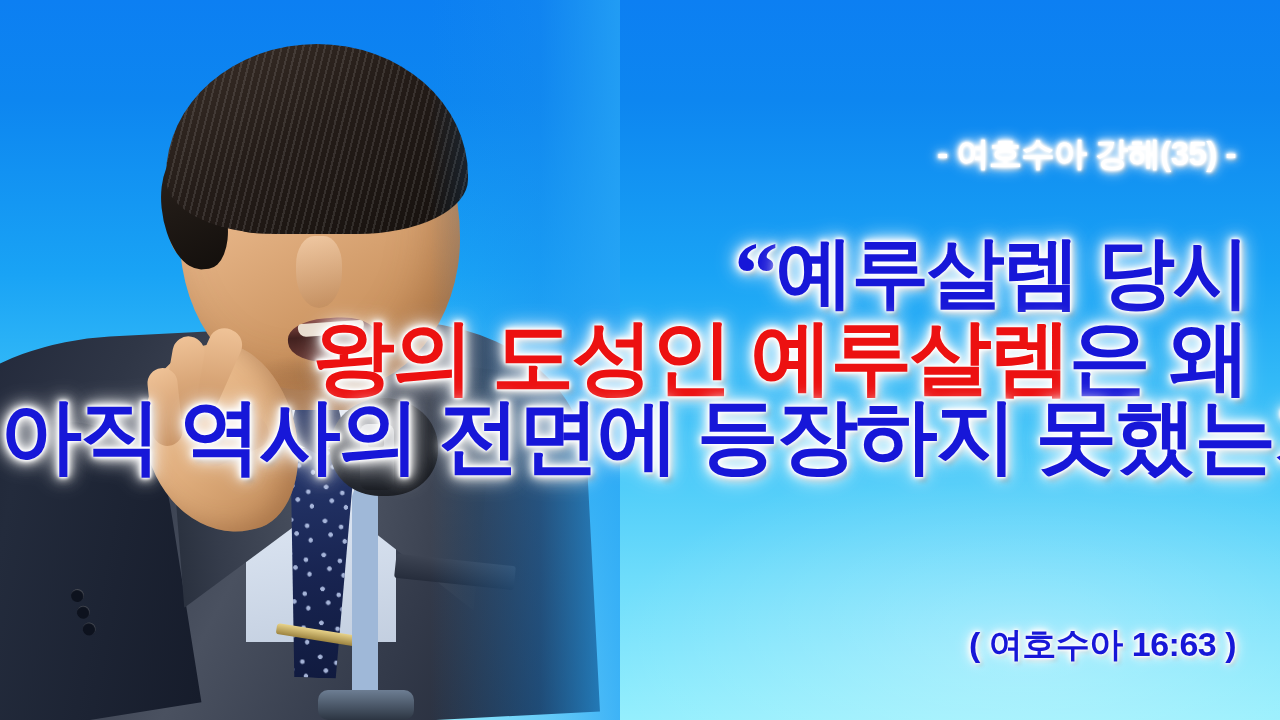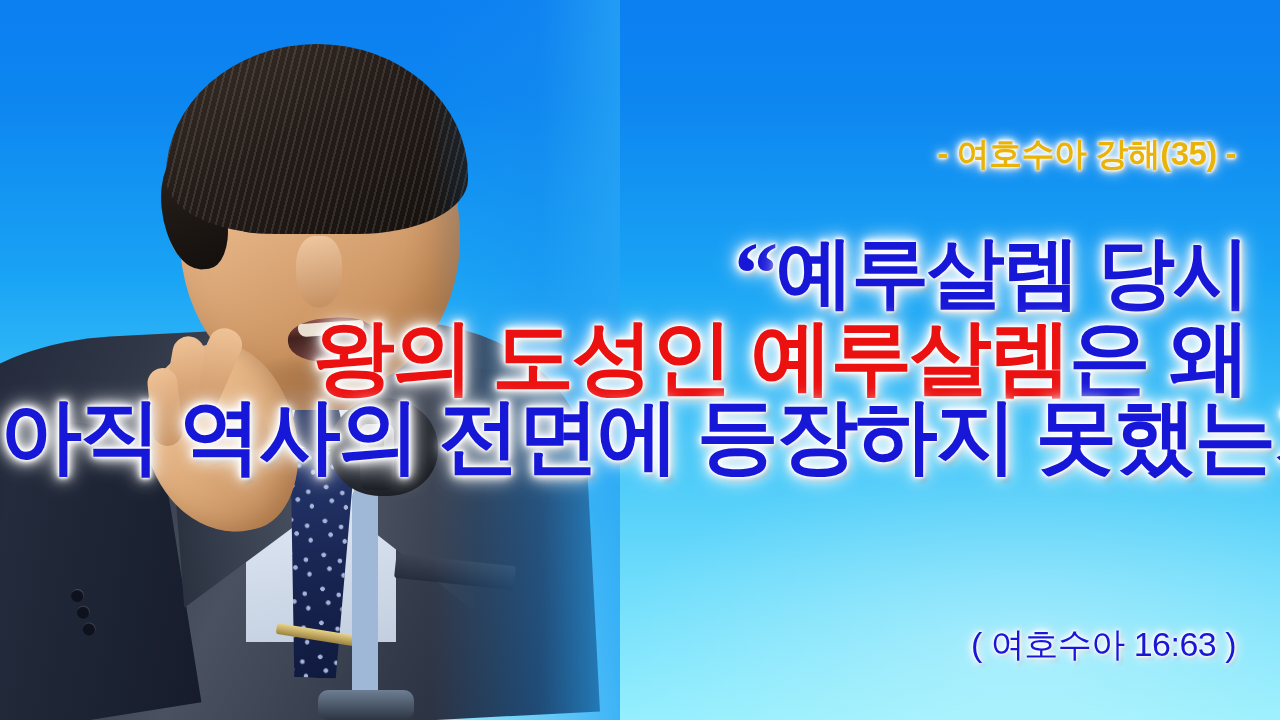--- a/index.html
+++ b/index.html
@@ -263,21 +263,21 @@
   .overlay > * { pointer-events: auto; }
 
   .eyebrow {
     position: absolute;
     left: 0; right: 44px;
     top: 132px;
     text-align: right;
     font-size: 33px;
     font-weight: 700;
     letter-spacing: -0.5px;
-    color: #eab308;
+    color: #ffffff;
     text-shadow:
       0 0 3px #fff, 0 0 3px #fff, 0 0 6px #fff, 0 0 6px #fff,
       0 0 11px #fff, 0 0 16px #fff, 2px 2px 4px rgba(0,0,0,.30);
   }
 
   .headline {
     position: absolute;
     left: 0; right: 32px;
     top: 228px;
     text-align: right;
@@ -309,21 +309,21 @@
     font-size: 88px;
     vertical-align: -4px;
   }
 
   .reference {
     position: absolute;
     left: 0; right: 44px;
     top: 622px;
     text-align: right;
     font-size: 34px;
-    font-weight: 400;
+    font-weight: 700;
     letter-spacing: -0.5px;
     color: #1717d8;
     text-shadow:
       0 0 3px #fff, 0 0 3px #fff, 0 0 6px #fff, 0 0 6px #fff,
       0 0 11px #fff, 0 0 16px #fff, 2px 2px 4px rgba(0,0,0,.30);
   }
 </style>
 </head>
 <body>
 

